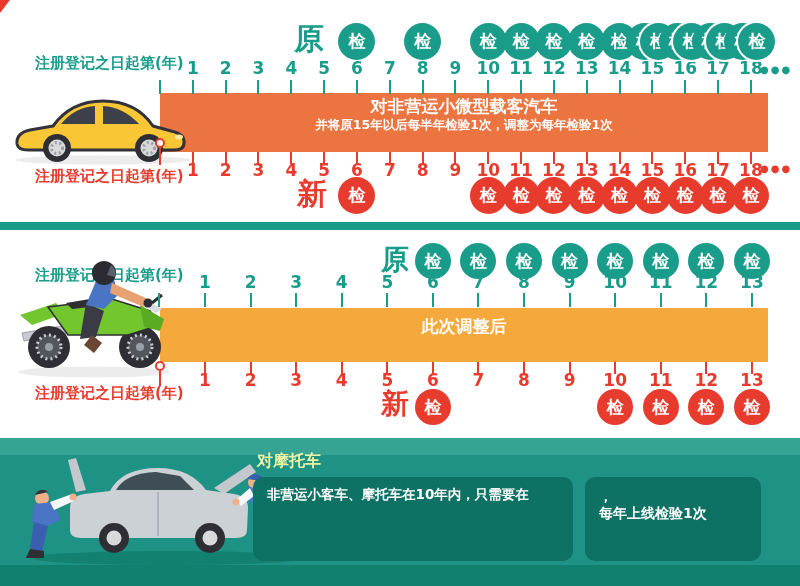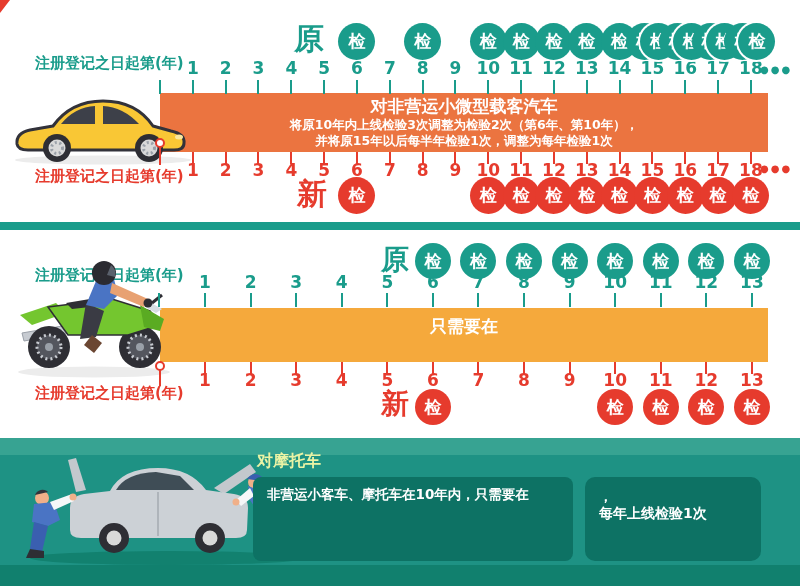--- a/index.html
+++ b/index.html
@@ -32,21 +32,21 @@
   .bl{font-size:12.5px;line-height:16px;}
   .divider{position:absolute;left:0;top:222px;width:800px;height:8px;background:var(--teal);}
   .marker-line{position:absolute;width:2px;background:var(--red);}
   .marker-dot{position:absolute;width:6px;height:6px;border:2px solid var(--red);border-radius:50%;background:#fff;}
   .footer-bg{position:absolute;left:0;top:438px;width:800px;height:148px;background:var(--green);}
   .band-top{position:absolute;left:0;top:438px;width:800px;height:17px;background:var(--greenLight);}
   .band-bottom{position:absolute;left:0;top:565px;width:800px;height:21px;background:var(--greenDark);}
   .fheading{position:absolute;left:257px;top:451px;font-size:16px;font-weight:bold;color:var(--pale);}
   .fbox{position:absolute;top:477px;height:84px;background:var(--boxGreen);border-radius:10px;
         color:#fff;font-weight:bold;box-sizing:border-box;}
-  .fbox-left{left:253px;width:320px;padding:9px 14px 0 14px;border-radius:8px;}
+  .fbox-left{left:253px;width:320px;padding:9px 14px 0 14px;}
   .fbox-right{left:585px;width:176px;padding:11px 14px 0 14px;}
   .f13{font-size:13.5px;line-height:17px;white-space:nowrap;}
   .hlrow{display:flex;align-items:baseline;white-space:nowrap;}
   .hl-big{color:var(--yellow);font-size:25px;line-height:30px;}
   .hl-med{color:var(--yellow);font-size:23px;line-height:27px;}
   .corner{position:absolute;left:0;top:0;width:0;height:0;border-left:10px solid var(--red);border-bottom:13px solid transparent;}
   svg{position:absolute;}
 </style>
 </head>
 <body>
@@ -54,21 +54,20 @@
 <div class="stage">
   <div class="corner"></div>
 
   <section class="panel">
     <div class="axis t" style="left:35px;top:54px;">注册登记之日起第(年)</div>
     <div class="big t" style="left:294px;top:24px;font-size:30px;">原</div>
     <div class="dots t" style="left:760px;top:64px;">●●●</div>
 
     <div class="bar bar-orange">
       <div class="bt">对非营运小微型载客汽车</div>
-      <div class="bl">将原10年内上线检验3次调整为检验2次（第6年、第10年），</div>
       <div class="bl">并将原15年以后每半年检验1次，调整为每年检验1次</div>
     </div>
 
     <svg style="left:8px;top:88px;" width="185" height="78" viewBox="0 0 185 78">
       <ellipse cx="95" cy="72" rx="88" ry="4.5" fill="#ececec"></ellipse>
       <path d="M9 56 Q8 45 22 42 L45 38 Q63 13 95 13 Q128 13 145 38 L163 43 Q177 46 176 55 Q176 62 166 62 L20 62 Q10 62 9 56 Z" fill="#f9c735" stroke="#32323a" stroke-width="3" stroke-linejoin="round"></path>
       <path d="M53 36 Q67 19 87 18 L87 36 Z" fill="#3d4049"></path>
       <path d="M95 18 Q115 19 131 36 L95 36 Z" fill="#3d4049"></path>
       <circle cx="49" cy="60" r="14" fill="#2e2e34"></circle>
         <circle cx="49" cy="60" r="8.5" fill="#d9d9d9"></circle>
@@ -188,21 +187,21 @@
       </div>
   </section>
 
   <div class="divider"></div>
 
   <section class="panel">
     <div class="axis t" style="left:35px;top:266px;">注册登记之日起第(年)</div>
     <div class="big t" style="left:381px;top:246px;font-size:28px;">原</div>
 
     <div class="bar bar-amber">
-      <div class="bt">只需要在</div>
+      <div class="bt">此次调整后</div>
     </div>
 
     <svg style="left:12px;top:243px;" width="165" height="140" viewBox="0 0 165 140">
       <ellipse cx="82" cy="129" rx="76" ry="5.5" fill="#ececec"></ellipse>
       <polygon points="10,90 56,82 58,90 12,98" fill="#c7cbd1" stroke="#9aa0a8" stroke-width="1"></polygon>
       <polygon points="8,72 44,60 54,70 20,82" fill="#74c62f"></polygon>
       <circle cx="37" cy="104" r="21" fill="#2e2e34"></circle>
         <circle cx="37" cy="104" r="12" fill="#54565e"></circle>
       <circle cx="37" cy="104" r="12" fill="none" stroke="#c9ccd2" stroke-width="3" stroke-dasharray="2 3.1"></circle>
       <circle cx="37" cy="104" r="4" fill="#9aa0a8"></circle>

